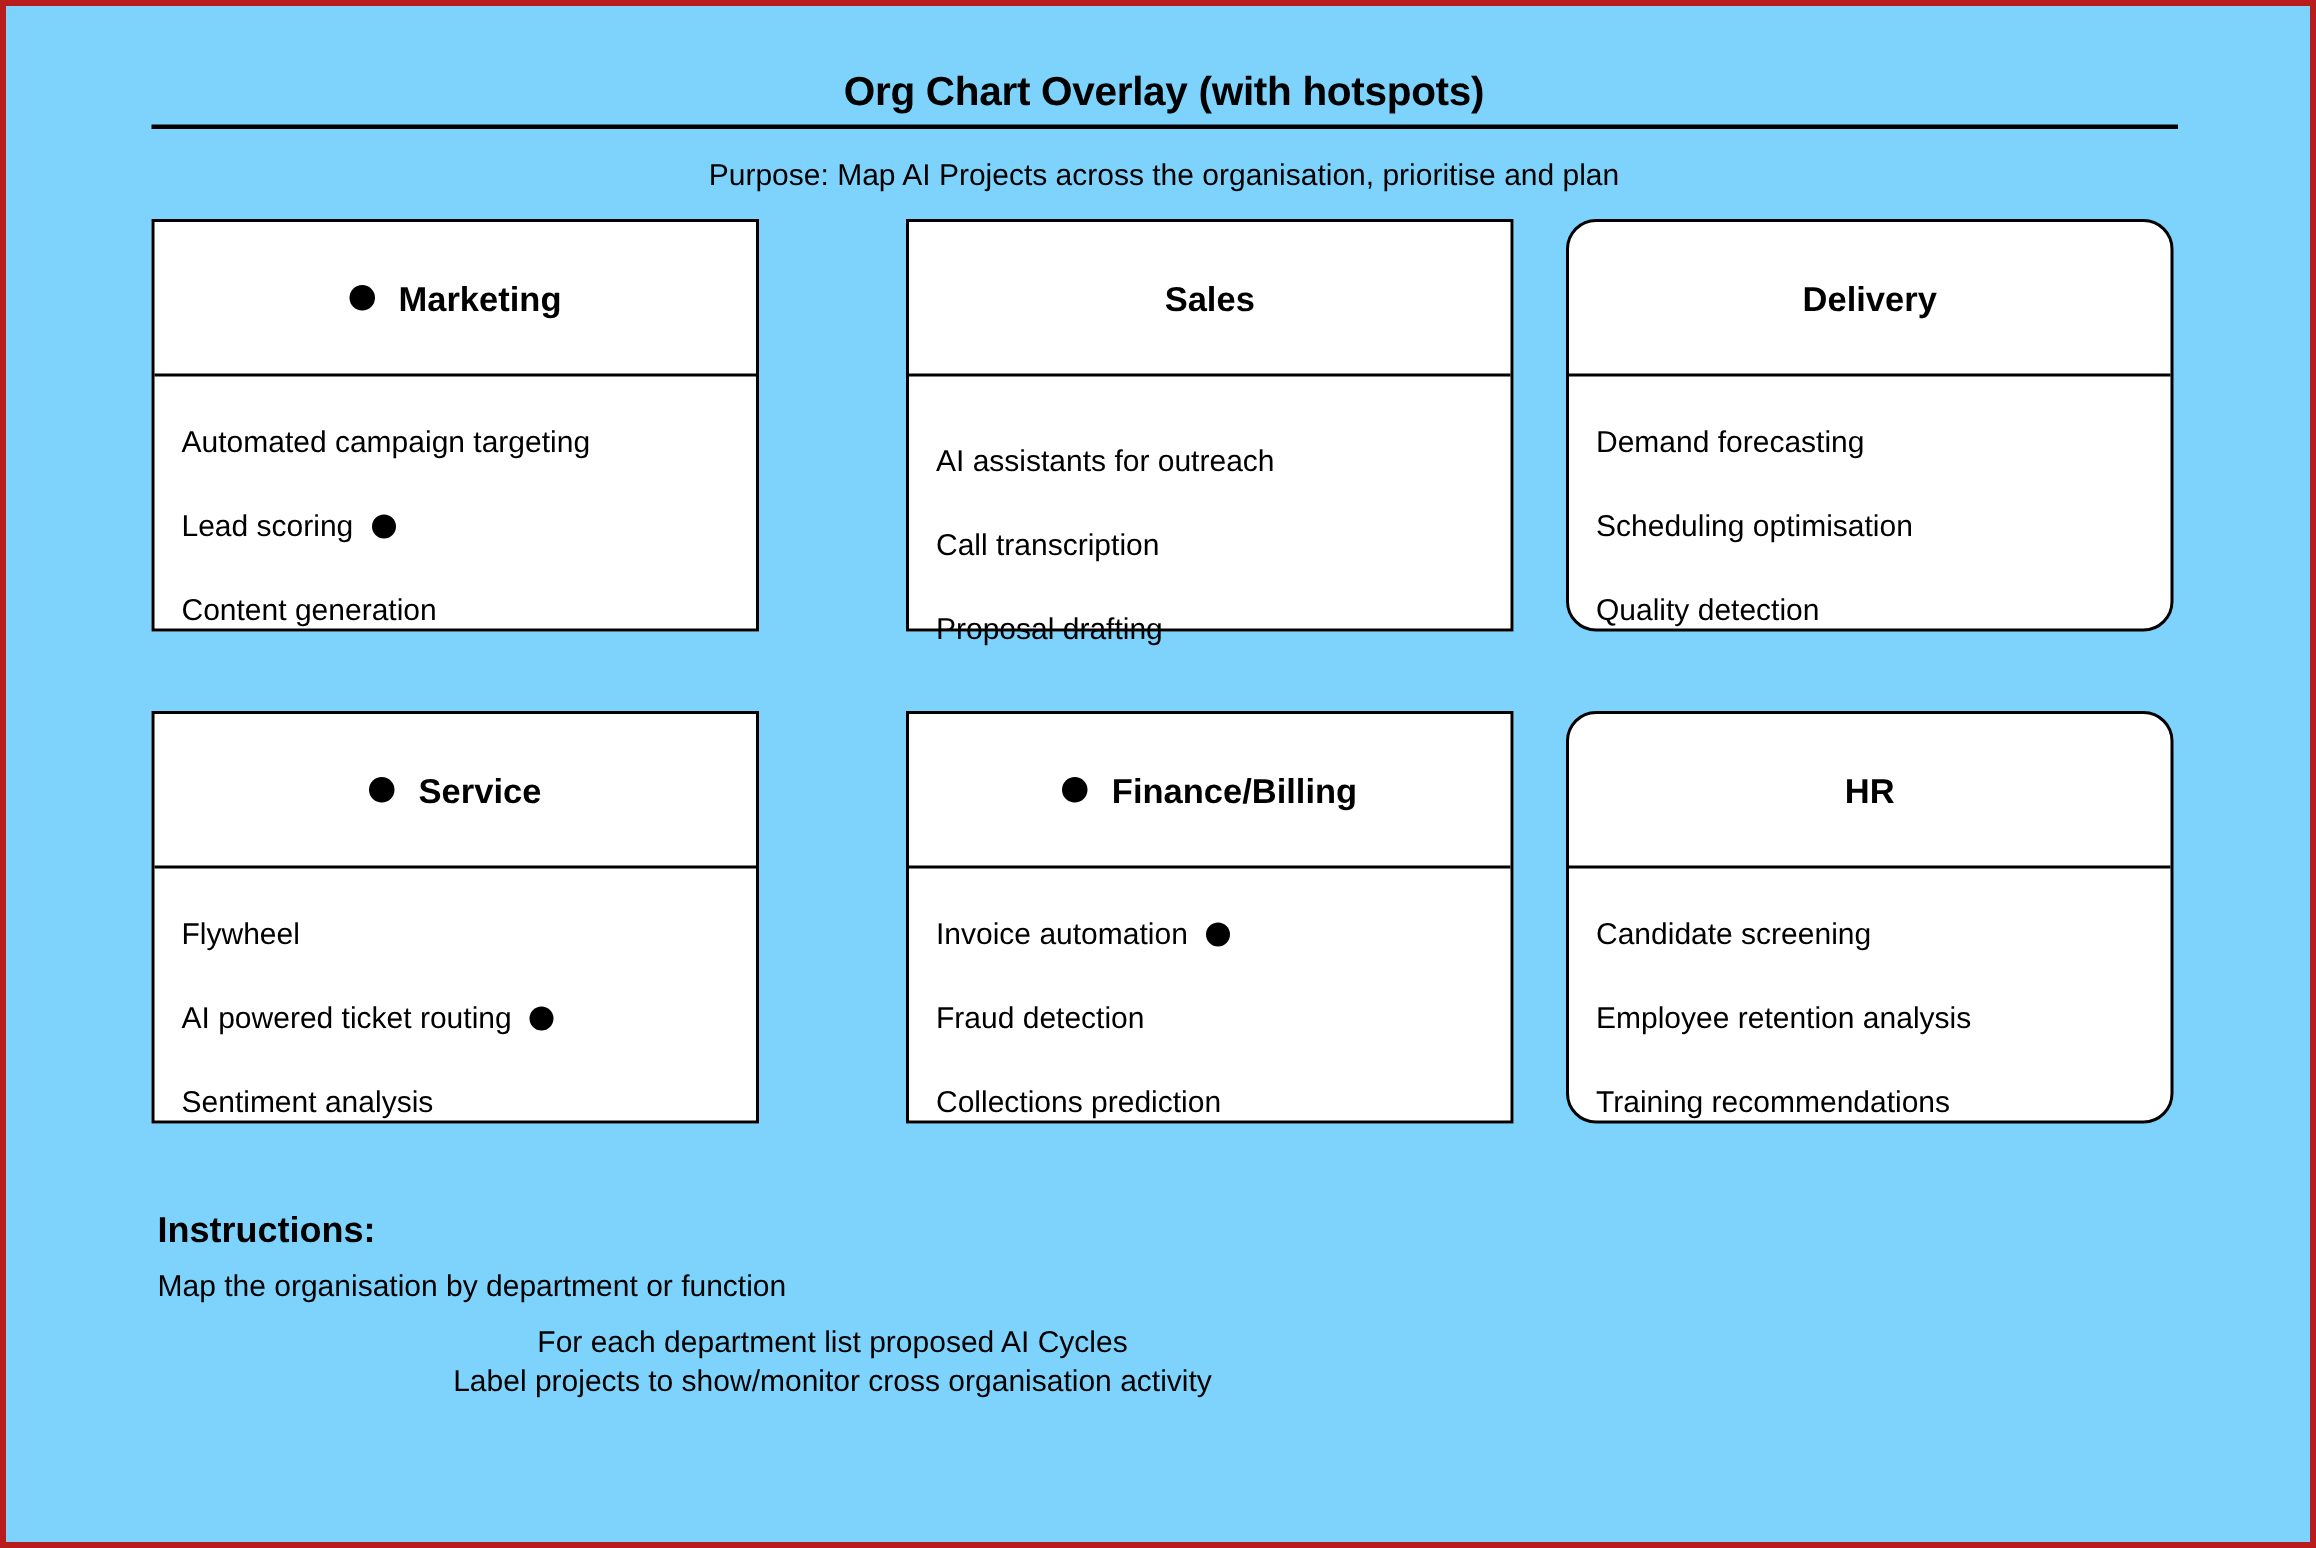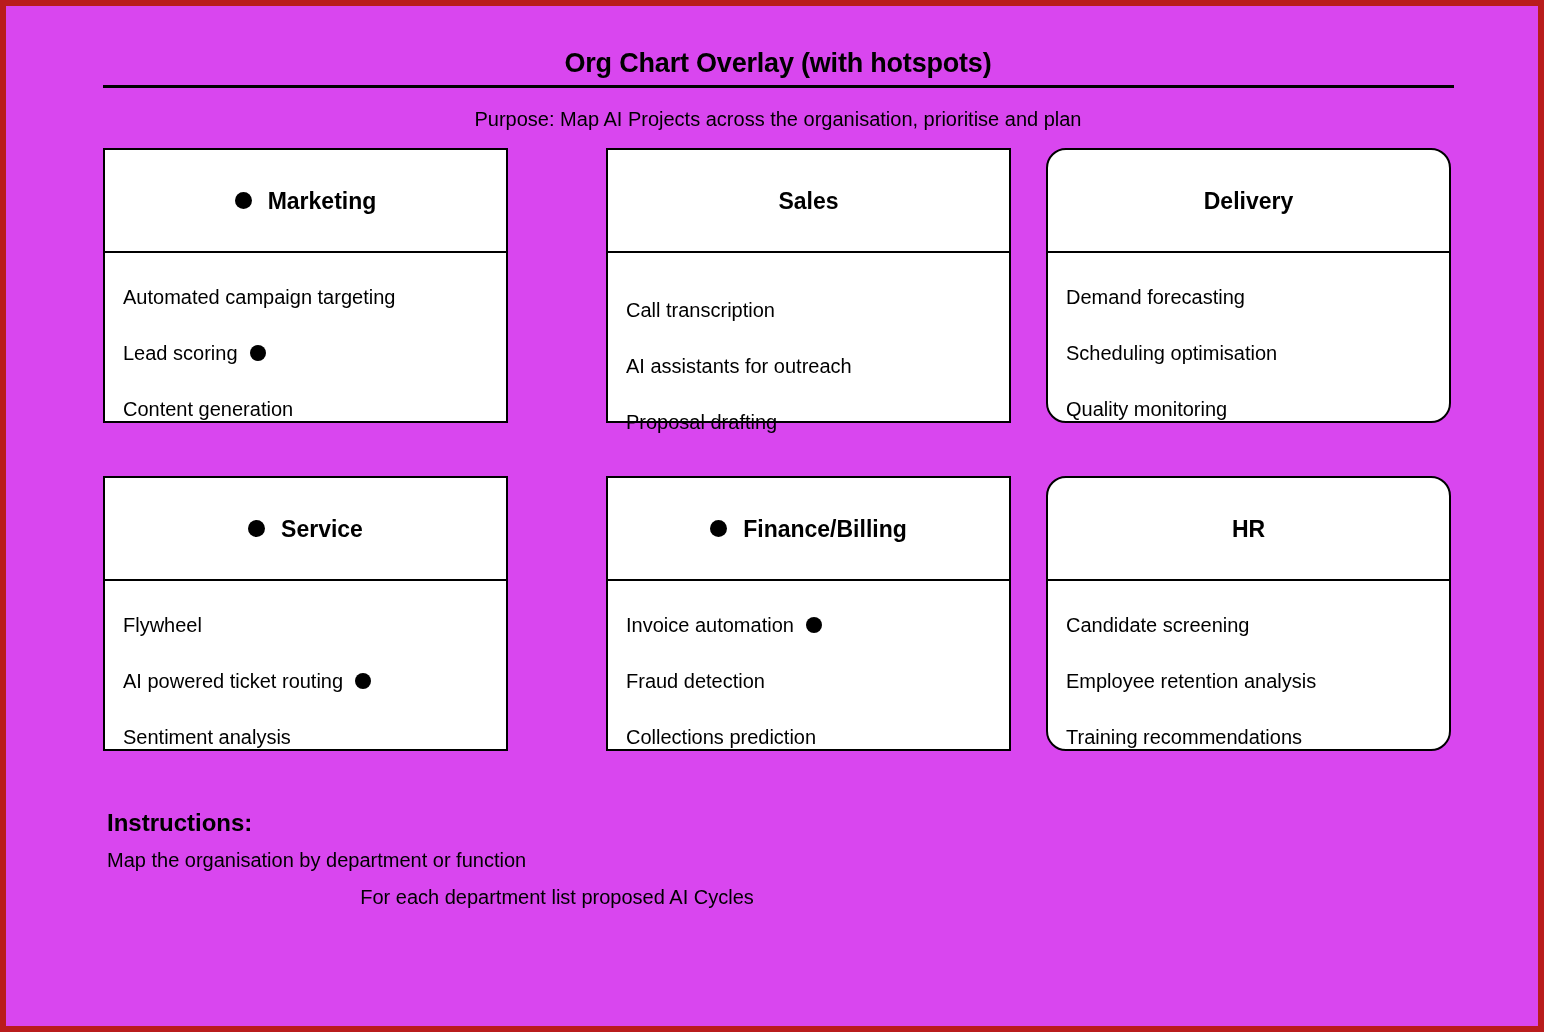--- a/index.html
+++ b/index.html
@@ -10,22 +10,22 @@
     background: #ffffff;
     font-family: "Liberation Sans", sans-serif;
     color: #000000;
     overflow: hidden;
   }
 
   #page {
     position: relative;
     width: 1544px;
     height: 1032px;
-    background: #d946ef;
-    border: 6px solid #b91c1c;
+    background: #7dd3fc;
+    border: 4px solid #b91c1c;
   }
 
   
   .title {
     position: absolute;
     left: 0;
     top: 40px;
     width: 1544px;
     text-align: center;
     font-size: 27px;
@@ -212,28 +212,28 @@
 
       <div class="card col-1">
         <div class="card-head">
           <div class="card-head-inner">
 
             <span class="card-title">Sales</span>
           </div>
         </div>
         <div class="card-body shift">
           <div class="item">
+            <span>AI assistants for outreach</span>
+
+          </div>
+          <div class="item">
             <span>Call transcription</span>
 
           </div>
           <div class="item">
-            <span>AI assistants for outreach</span>
-
-          </div>
-          <div class="item">
             <span>Proposal drafting</span>
 
           </div>
         </div>
       </div>
 
       <div class="card col-2">
         <div class="card-head">
           <div class="card-head-inner">
 
@@ -243,21 +243,21 @@
         <div class="card-body">
           <div class="item">
             <span>Demand forecasting</span>
 
           </div>
           <div class="item">
             <span>Scheduling optimisation</span>
 
           </div>
           <div class="item">
-            <span>Quality monitoring</span>
+            <span>Quality detection</span>
 
           </div>
         </div>
       </div>
 
     </div>
 
     <div class="row">
 
       <div class="card col-0">
@@ -329,16 +329,17 @@
         </div>
       </div>
 
     </div>
   </div>
 
   <div class="instructions">
     <div class="instr-heading">Instructions:</div>
     <div class="instr-line">Map the organisation by department or function</div>
     <div class="instr-line tight">For each department list proposed AI Cycles</div>
+    <div class="instr-line tight">Label projects to show/monitor cross organisation activity</div>
   </div>
 
 
 </div>
 
 </body></html>

